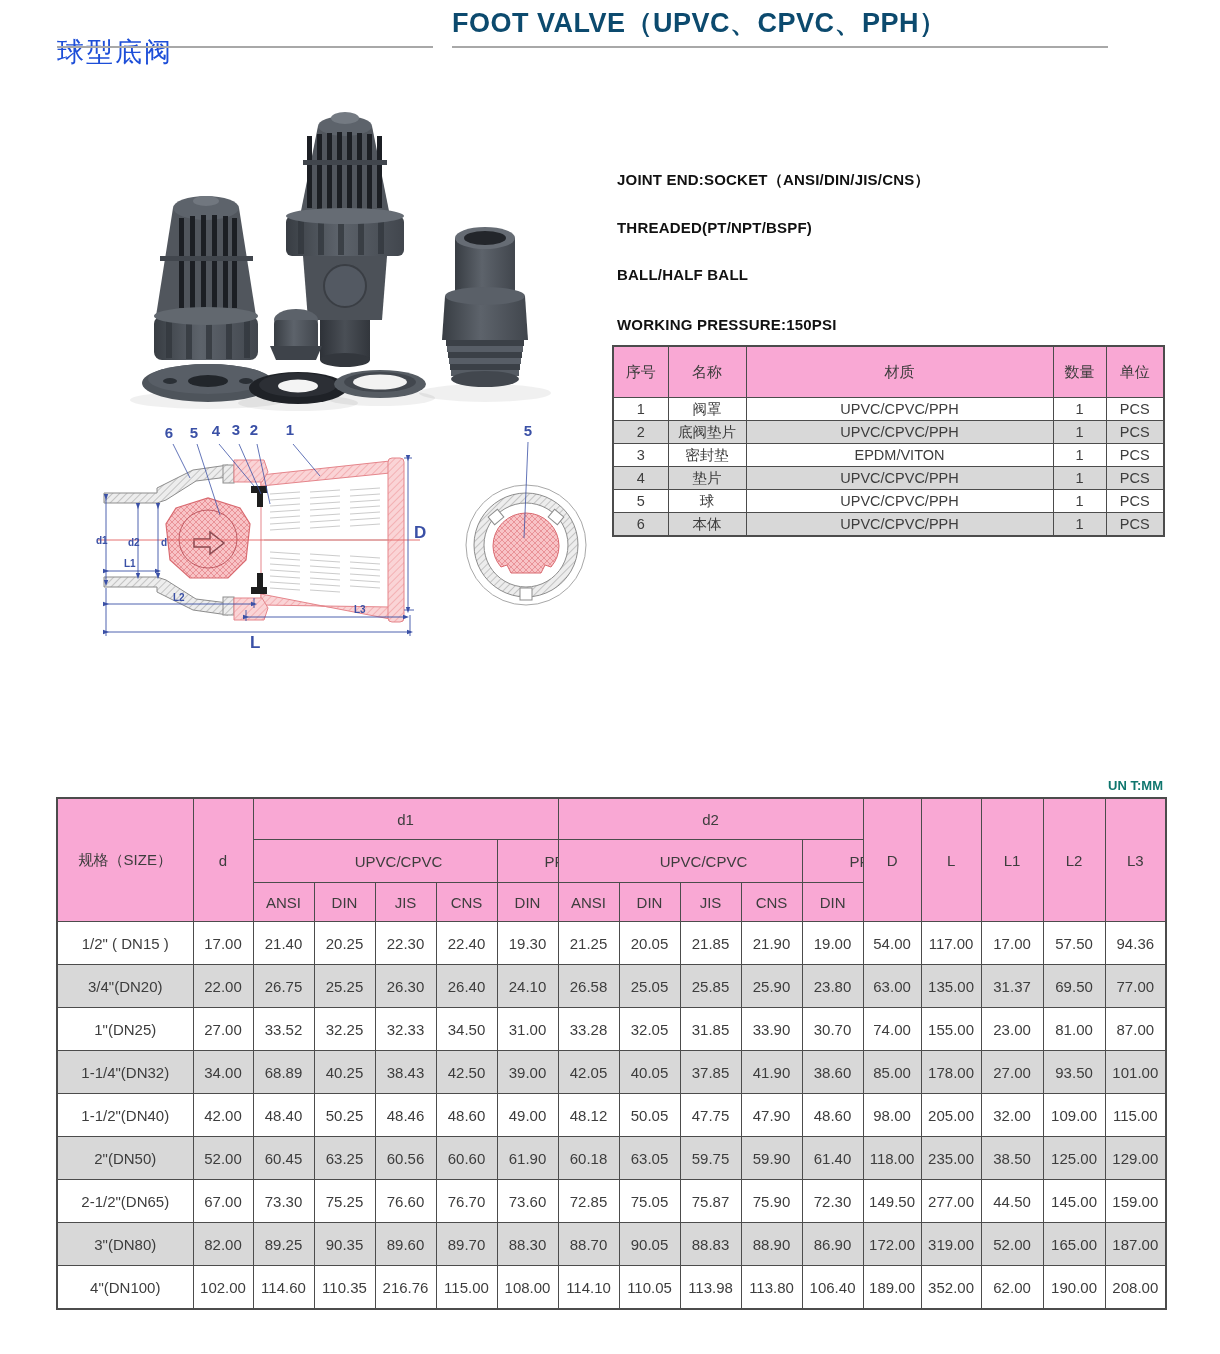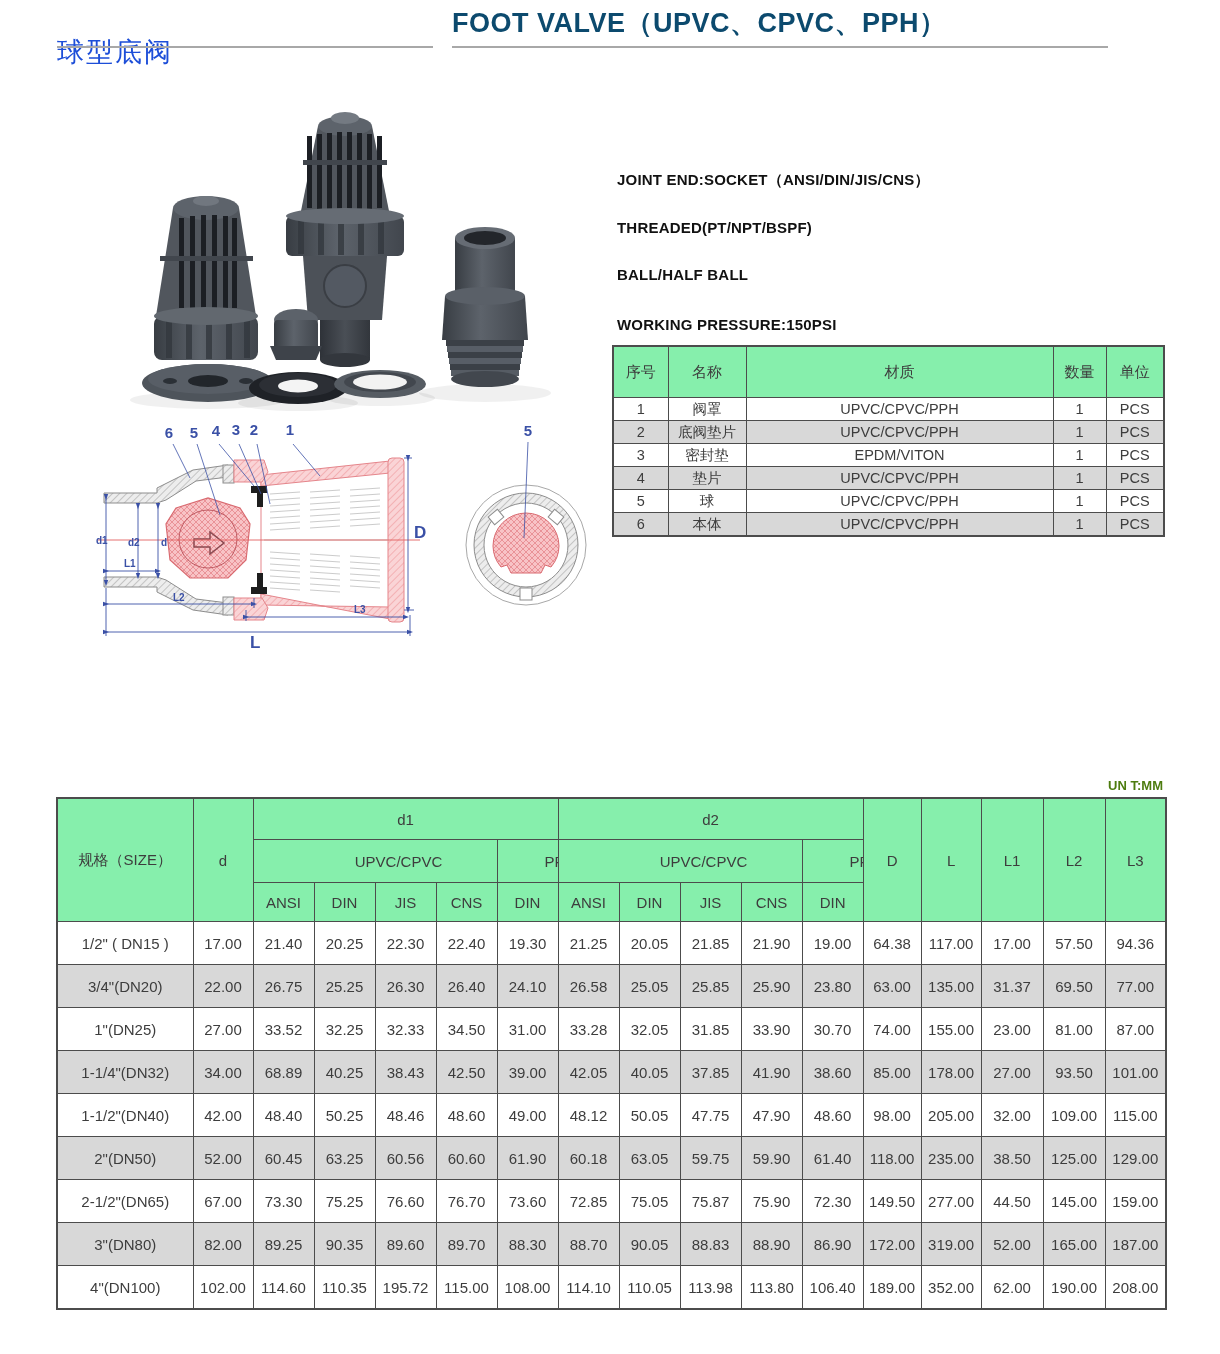--- a/index.html
+++ b/index.html
@@ -13,31 +13,31 @@
   .rule-cn{left:57px;top:46px;width:376px;}
   .rule-en{left:452px;top:46px;width:656px;}
 
   
   .spec{left:617px;font-size:15px;font-weight:700;color:#111;letter-spacing:.2px;}
 
   
   table{border-collapse:collapse;table-layout:fixed;}
   th,td{border:1px solid #4c4c4c;text-align:center;vertical-align:middle;padding:0;overflow:hidden;white-space:nowrap;}
   table{border:2px solid #4c4c4c;}
-  thead th{background:#86efac;font-weight:400;color:#3d3d3d;}
+  thead th{background:#f9a8d4;font-weight:400;color:#3d3d3d;}
   tbody tr.alt td{background:#d8d8d8;}
   tbody td{background:#ffffff;}
 
   
   .parts-table{left:612px;top:345px;width:551px;font-size:14.5px;}
   .parts-table thead th{height:50px;font-size:15px;}
   .parts-table tbody td{height:22px;}
 
   
-  .unit-note{left:1040px;top:778px;width:123px;text-align:right;font-size:13px;font-weight:700;color:#4d7c0f;}
+  .unit-note{left:1040px;top:778px;width:123px;text-align:right;font-size:13px;font-weight:700;color:#0f766e;}
   .dim-table{left:56px;top:797px;width:1107px;font-size:15px;}
   .dim-table thead tr.h1 th{height:40px;}
   .dim-table thead tr.h2 th{height:42px;padding-left:47px;}
   .dim-table thead tr.h3 th{height:38px;}
   .dim-table tbody td{height:42px;}
 
   svg text{font-family:"Liberation Sans",sans-serif;}
   .blue-num{fill:#3a50a6;font-size:15px;font-weight:700;}
   .blue-dim{fill:#3a50a6;font-size:10px;font-weight:700;}
   .blue-dim-lg{fill:#3a50a6;font-size:17px;font-weight:700;}
@@ -410,21 +410,21 @@
         <td>21.40</td>
         <td>20.25</td>
         <td>22.30</td>
         <td>22.40</td>
         <td>19.30</td>
         <td>21.25</td>
         <td>20.05</td>
         <td>21.85</td>
         <td>21.90</td>
         <td>19.00</td>
-        <td>64.38</td>
+        <td>54.00</td>
         <td>117.00</td>
         <td>17.00</td>
         <td>57.50</td>
         <td>94.36</td>
       </tr>
       <tr class="alt">
         <td>3/4"(DN20)</td>
         <td>22.00</td>
         <td>26.75</td>
         <td>25.25</td>
@@ -554,21 +554,21 @@
         <td>319.00</td>
         <td>52.00</td>
         <td>165.00</td>
         <td>187.00</td>
       </tr>
       <tr>
         <td>4"(DN100)</td>
         <td>102.00</td>
         <td>114.60</td>
         <td>110.35</td>
-        <td>195.72</td>
+        <td>216.76</td>
         <td>115.00</td>
         <td>108.00</td>
         <td>114.10</td>
         <td>110.05</td>
         <td>113.98</td>
         <td>113.80</td>
         <td>106.40</td>
         <td>189.00</td>
         <td>352.00</td>
         <td>62.00</td>

